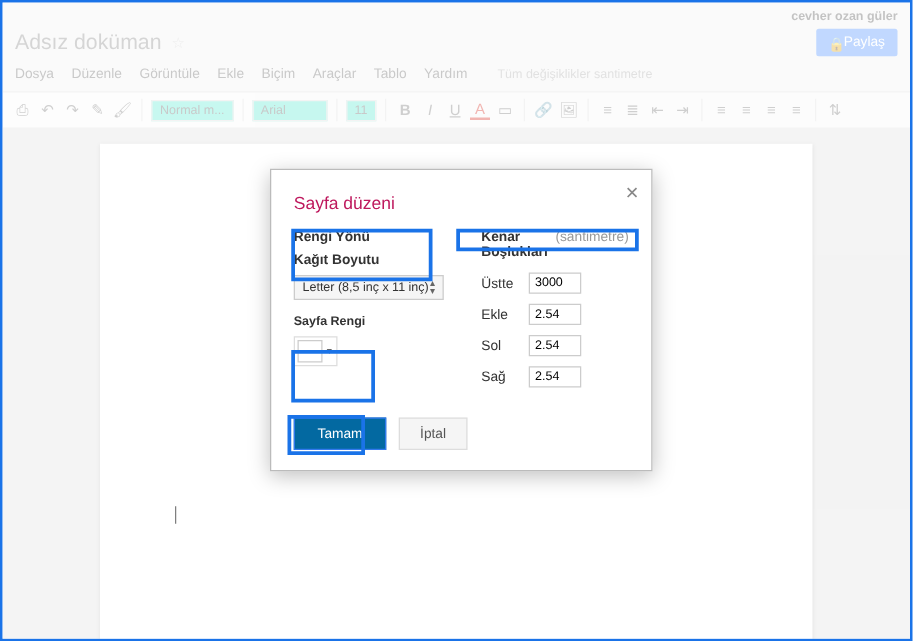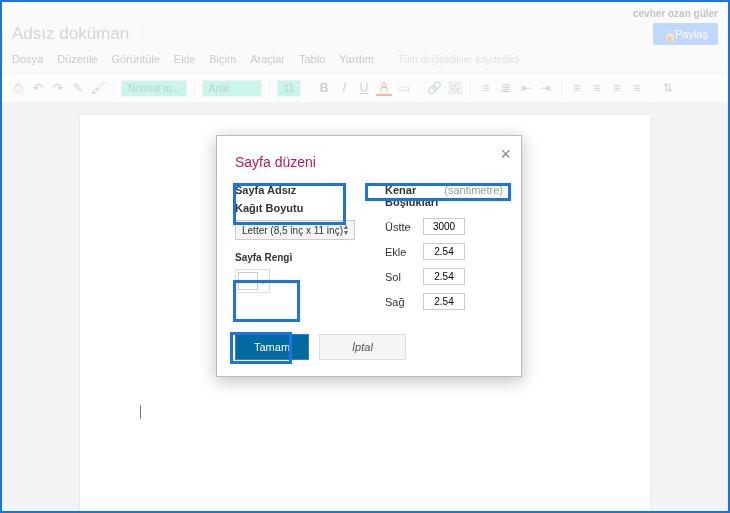--- a/index.html
+++ b/index.html
@@ -48,25 +48,25 @@
   .caret-ud { font-size: 8px; line-height: 6px; display: flex; flex-direction: column; color: #666; }
   
   .color-swatch { width: 20px; height: 18px; border: 1px solid #ccc; background: #fff; display: flex; align-items: center; justify-content: center; }
   .color-caret { font-size: 7px; color: #666; margin-left: 2px; }
   .swatch-wrap { display: inline-flex; align-items: center; border: 1px solid #ddd; padding: 2px; }
   
   .margin-head { font-weight: bold; display: flex; gap: 4px; margin-bottom: 10px; }
   .margin-unit { font-weight: normal; color: #999; }
   .margin-row { display: flex; align-items: center; margin-bottom: 8px; gap: 8px; }
   .margin-row label { width: 30px; }
-  .margin-row input { width: 42px; border: 1px solid #ccc; padding: 2px 4px; font-size: 10px; text-align: center; }
+  .margin-row input { width: 42px; border: 1px solid #ccc; padding: 2px 4px; font-size: 10px; }
   
   .dialog-actions { display: flex; gap: 10px; margin-top: 16px; }
   .btn-primary { background: #0369a1; color: #fff; border: 1px solid #3079ed; padding: 6px 18px; font-size: 11px; cursor: pointer; }
-  .btn-default { background: #f5f5f5; border: 1px solid #ddd; color: #555; padding: 6px 32px; font-size: 11px; cursor: pointer; font-style: italic; }
+  .btn-default { background: #f5f5f5; border: 1px solid #ddd; color: #555; padding: 6px 16px; font-size: 11px; cursor: pointer; }
   
   .hl { position: absolute; border: 3px solid #1a73e8; pointer-events: none; }
 </style>
 </head>
 <body>
 
 <div class="app-header">
   <div class="user-line">cevher ozan güler</div>
   <div class="title-row">
     <span class="doc-title">Adsız doküman</span>
@@ -80,21 +80,21 @@
   </div>
   <div class="menubar">
     <span>Dosya</span>
     <span>Düzenle</span>
     <span>Görüntüle</span>
     <span>Ekle</span>
     <span>Biçim</span>
     <span>Araçlar</span>
     <span>Tablo</span>
     <span>Yardım</span>
-    <span class="status">Tüm değişiklikler kaydedildi</span>
+    <span class="status">Tüm değişiklikler santimetre</span>
   </div>
 </div>
 
 <div class="toolbar-wrap">
 <div class="toolbar">
   <span class="tb-ico">⎙</span>
   <span class="tb-ico">↶</span>
   <span class="tb-ico">↷</span>
   <span class="tb-ico">✎</span>
   <span class="tb-ico">🖌</span>
@@ -139,21 +139,21 @@
     <div class="cursor-line"></div>
   </div>
 </div>
 
 <div class="overlay">
   <div class="dialog">
     <span class="dialog-close">×</span>
     <div class="dialog-title">Sayfa düzeni</div>
     <div class="dialog-body">
       <div class="col-left">
-        <div class="section-label">Sayfa Adsız</div>
+        <div class="section-label">Rengi Yönü</div>
         <div class="section-label">Kağıt Boyutu</div>
         <div class="select-box">
           <span>Letter (8,5 inç x 11 inç)</span>
           <span class="caret-ud">
               <span>▴</span>
               <span>▾</span>
             </span>
         </div>
         <div class="section-label sub">Sayfa Rengi</div>
         <span class="swatch-wrap">

